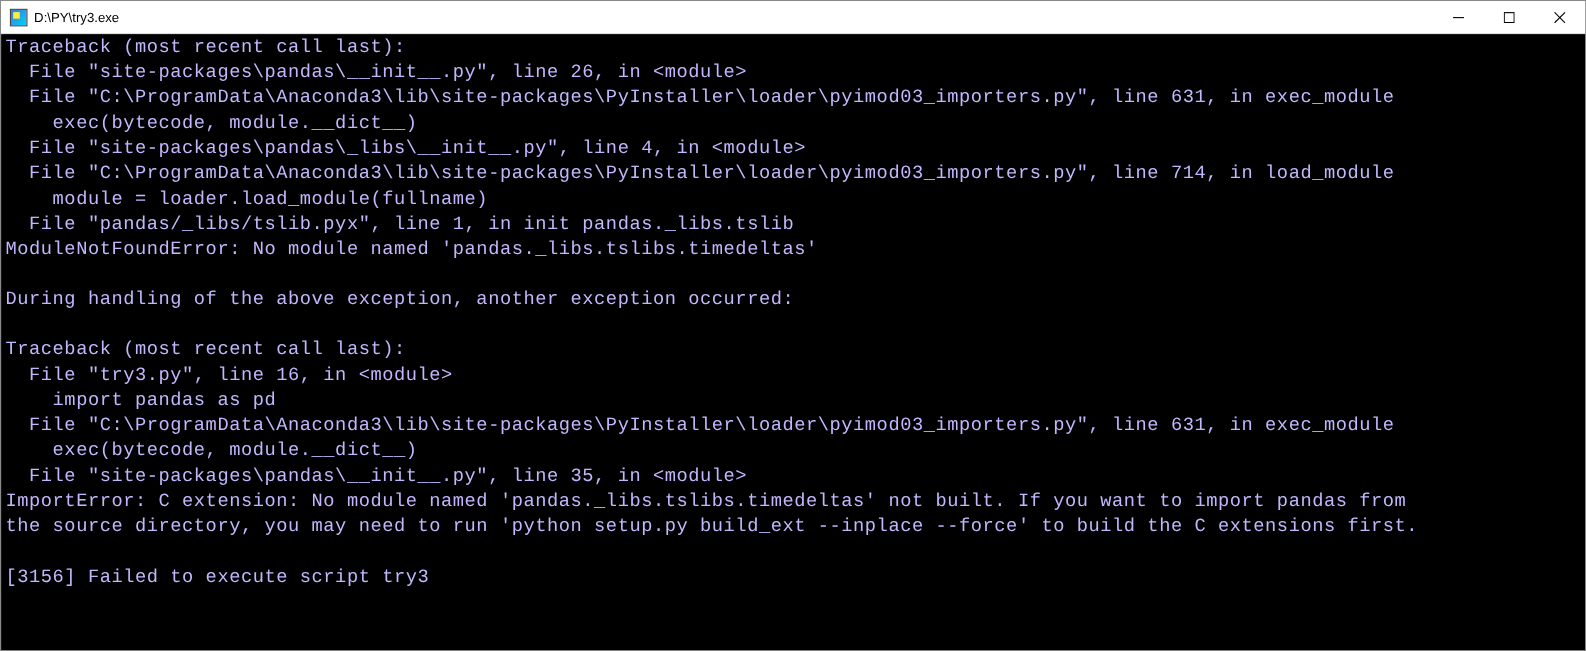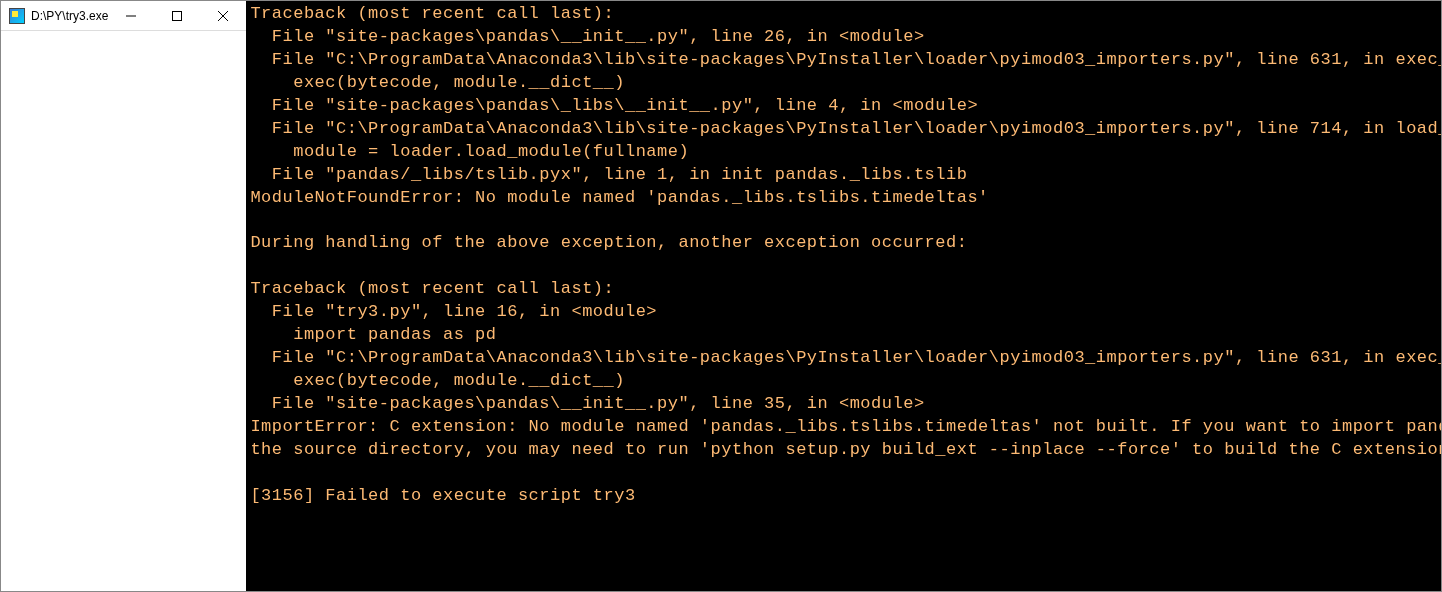--- a/index.html
+++ b/index.html
@@ -12,21 +12,21 @@
       background: #f0f0f0;
       width: 1442px;
       height: 592px;
       overflow: hidden;
     }
     .window {
       width: 100%;
       height: 100%;
       background: #fff;
       display: flex;
-      flex-direction: row;
+      flex-direction: column;
       border: 1px solid #888;
     }
     .titlebar {
       height: 30px;
       background: #fff;
       display: flex;
       align-items: center;
       border-bottom: 1px solid #ddd;
       flex-shrink: 0;
     }
@@ -65,21 +65,21 @@
       align-items: center;
       justify-content: center;
       font-size: 14px;
       color: #000;
       cursor: pointer;
       font-family: 'Segoe UI Symbol', sans-serif;
     }
     .terminal {
       flex: 1;
       background: #000;
-      color: #fdba74;
+      color: #c4b5fd;
       font-family: 'Consolas', 'Courier New', monospace;
       font-size: 17px;
       padding: 2px 4px;
       overflow: auto;
       white-space: pre;
       line-height: 1.35;
       letter-spacing: 0.5px;
     }
   </style>
 </head>

